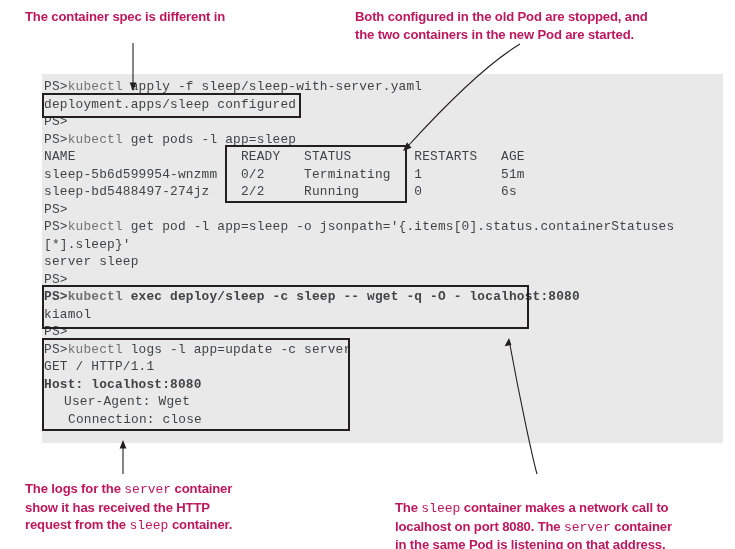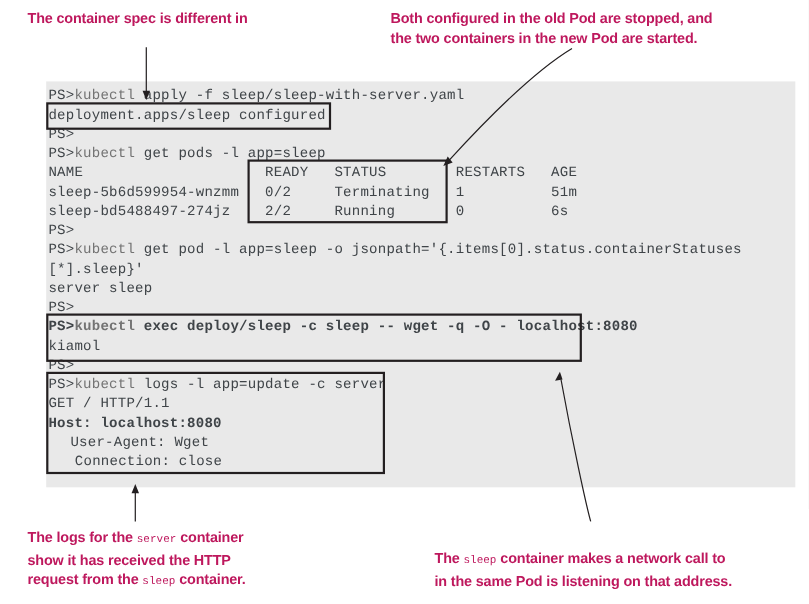--- a/index.html
+++ b/index.html
@@ -26,21 +26,21 @@
     font-family: "Liberation Sans", sans-serif;
     font-weight: bold;
     font-size: 13.1px;
     line-height: 17.5px;
     color: #be185d;
     letter-spacing: -0.15px;
   }
   .callout .mono {
     font-family: "Liberation Mono", "DejaVu Sans Mono", monospace;
     font-weight: normal;
-    font-size: 10px;
+    font-size: 13px;
     letter-spacing: 0;
   }
   #callout-spec   { left: 25px;  top: 8px;   width: 300px; }
   #callout-both   { left: 355px; top: 8px;   width: 370px; }
   #callout-logs   { left: 25px;  top: 480px; width: 330px; }
   #callout-sleep  { left: 395px; top: 480px; width: 340px; margin-top: 19px; }
 
   
   #leaders {
     position: absolute;
@@ -154,16 +154,17 @@
   </div>
 
   <div class="callout" id="callout-logs">
     <div><span>The logs for the </span><span class="mono">server</span><span> container</span></div>
     <div>show it has received the HTTP</div>
     <div><span>request from the </span><span class="mono">sleep</span><span> container.</span></div>
   </div>
 
   <div class="callout" id="callout-sleep">
     <div><span>The </span><span class="mono">sleep</span><span> container makes a network call to</span></div>
+    <div><span>localhost on port 8080. The </span><span class="mono">server</span><span> container</span></div>
     <div>in the same Pod is listening on that address.</div>
   </div>
 
 </div>
 
 </body></html>

